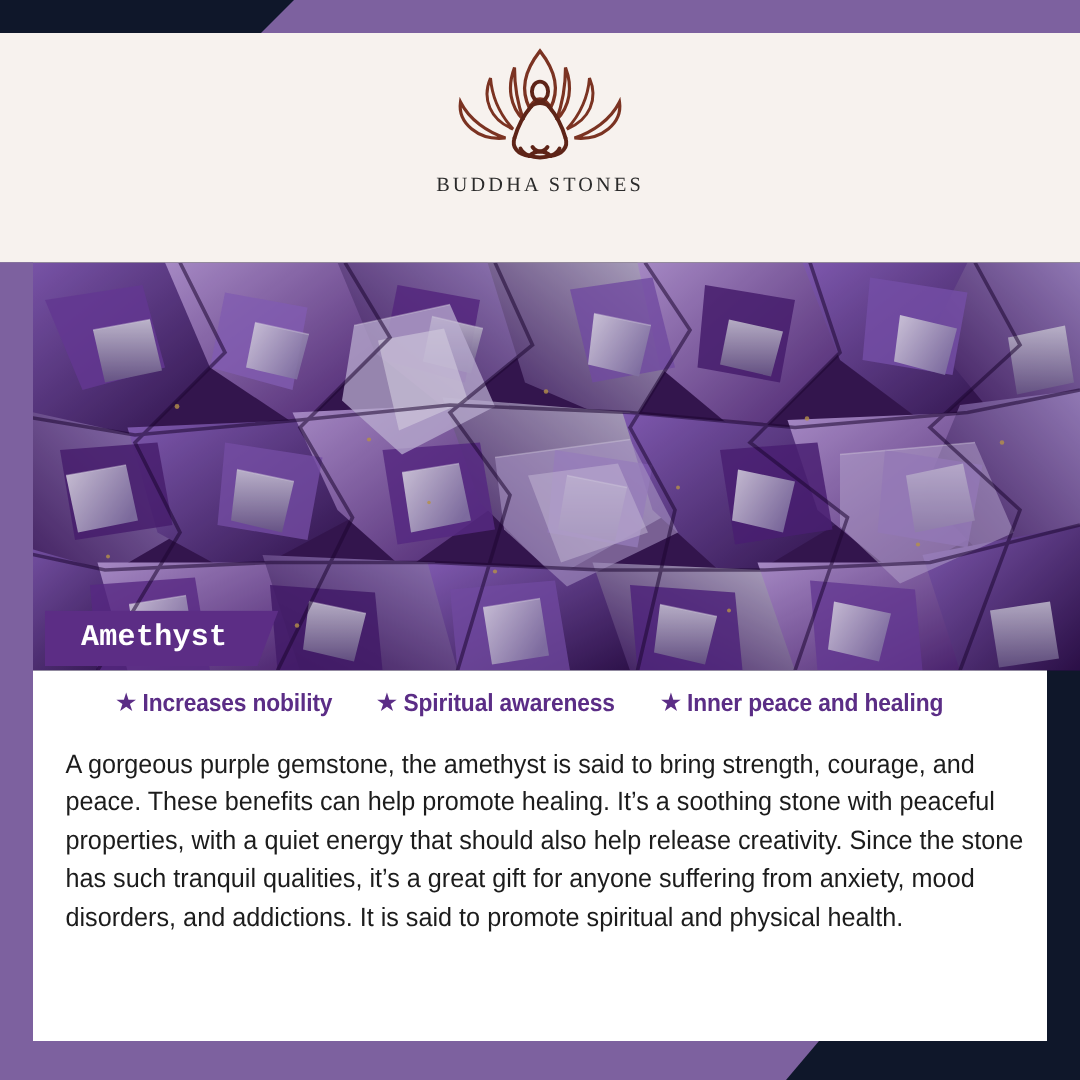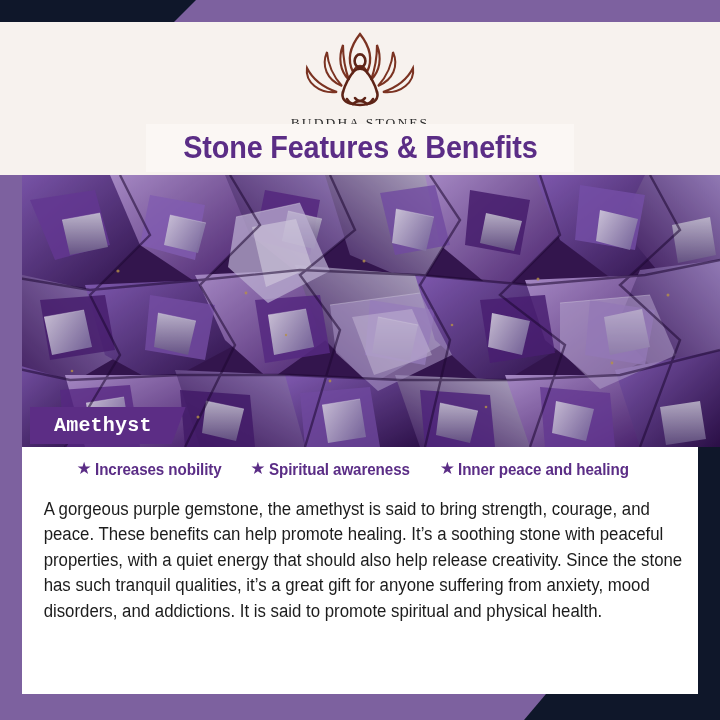--- a/index.html
+++ b/index.html
@@ -375,23 +375,20 @@
         <circle cx="330" cy="206" r="1.4"></circle>
           <circle cx="486" cy="232" r="1.3"></circle>
         <circle cx="668" cy="120" r="1.5"></circle>
           <circle cx="286" cy="160" r="1.2"></circle>
       </g>
 
       <rect width="720" height="272" fill="#2a0f45" opacity="0.12"></rect>
     </svg>
   </div>
 
-  <div class="title-banner">
-    <span class="title-text">Stone Features &amp; Benefits</span>
-  </div>
 
   <div class="stone-label">
     <span class="stone-label-text">Amethyst</span>
   </div>
 
   <div class="content">
     <div class="content-inner">
       <div class="benefits">
         <span class="benefit">
           <span class="star-icon">★</span>

